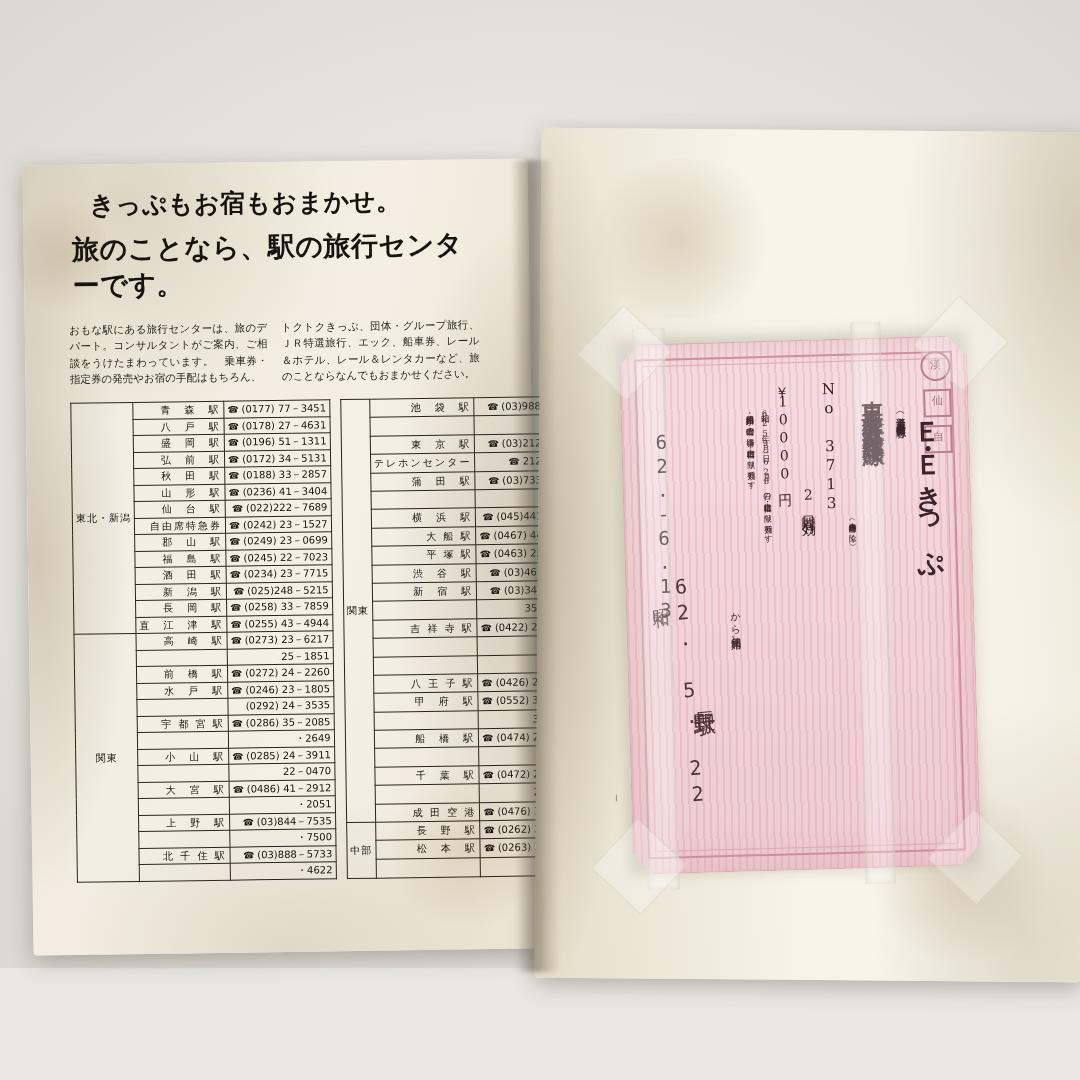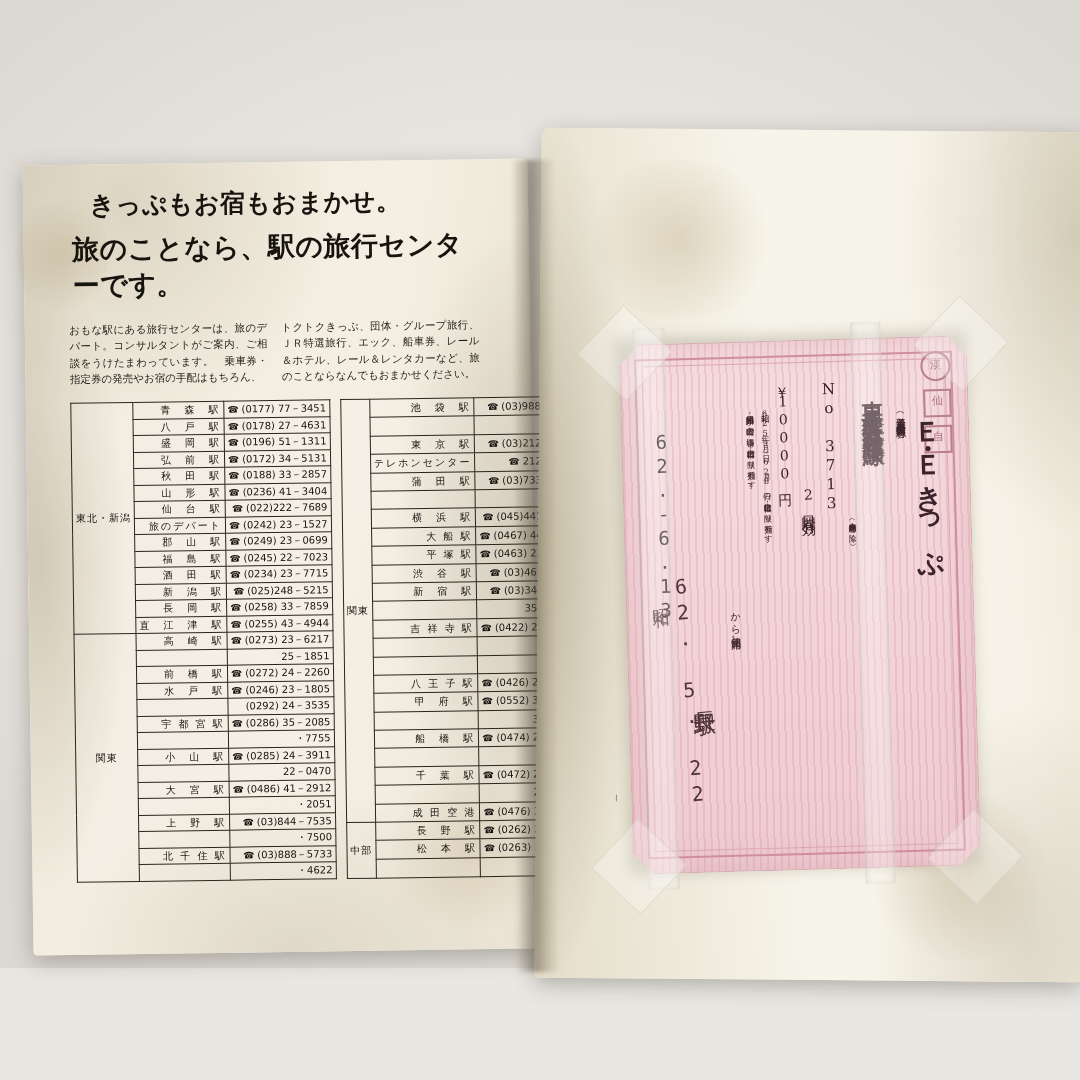--- a/index.html
+++ b/index.html
@@ -241,21 +241,21 @@
               </tr>
               <tr>
                 <td class="stn">山　形　駅</td>
                 <td class="tel"><span class="phone-ico">☎ </span>(0236) 41－3404</td>
               </tr>
               <tr>
                 <td class="stn">仙　台　駅</td>
                 <td class="tel"><span class="phone-ico">☎ </span>(022)222－7689</td>
               </tr>
               <tr>
-                <td class="stn">旅のデパート</td>
+                <td class="stn">自由席特急券</td>
                 <td class="tel"><span class="phone-ico">☎ </span>(0242) 23－1527</td>
               </tr>
               <tr>
                 <td class="stn">郡　山　駅</td>
                 <td class="tel"><span class="phone-ico">☎ </span>(0249) 23－0699</td>
               </tr>
               <tr>
                 <td class="stn">福　島　駅</td>
                 <td class="tel"><span class="phone-ico">☎ </span>(0245) 22－7023</td>
               </tr>
@@ -295,21 +295,21 @@
               <tr>
                 <td class="stn"></td>
                 <td class="tel">(0292) 24－3535</td>
               </tr>
               <tr>
                 <td class="stn">宇 都 宮 駅</td>
                 <td class="tel"><span class="phone-ico">☎ </span>(0286) 35－2085</td>
               </tr>
               <tr>
                 <td class="stn"></td>
-                <td class="tel">・7755</td>
+                <td class="tel">・2649</td>
               </tr>
               <tr>
                 <td class="stn">小　山　駅</td>
                 <td class="tel"><span class="phone-ico">☎ </span>(0285) 24－3911</td>
               </tr>
               <tr>
                 <td class="stn"></td>
                 <td class="tel">22－0470</td>
               </tr>
               <tr>

